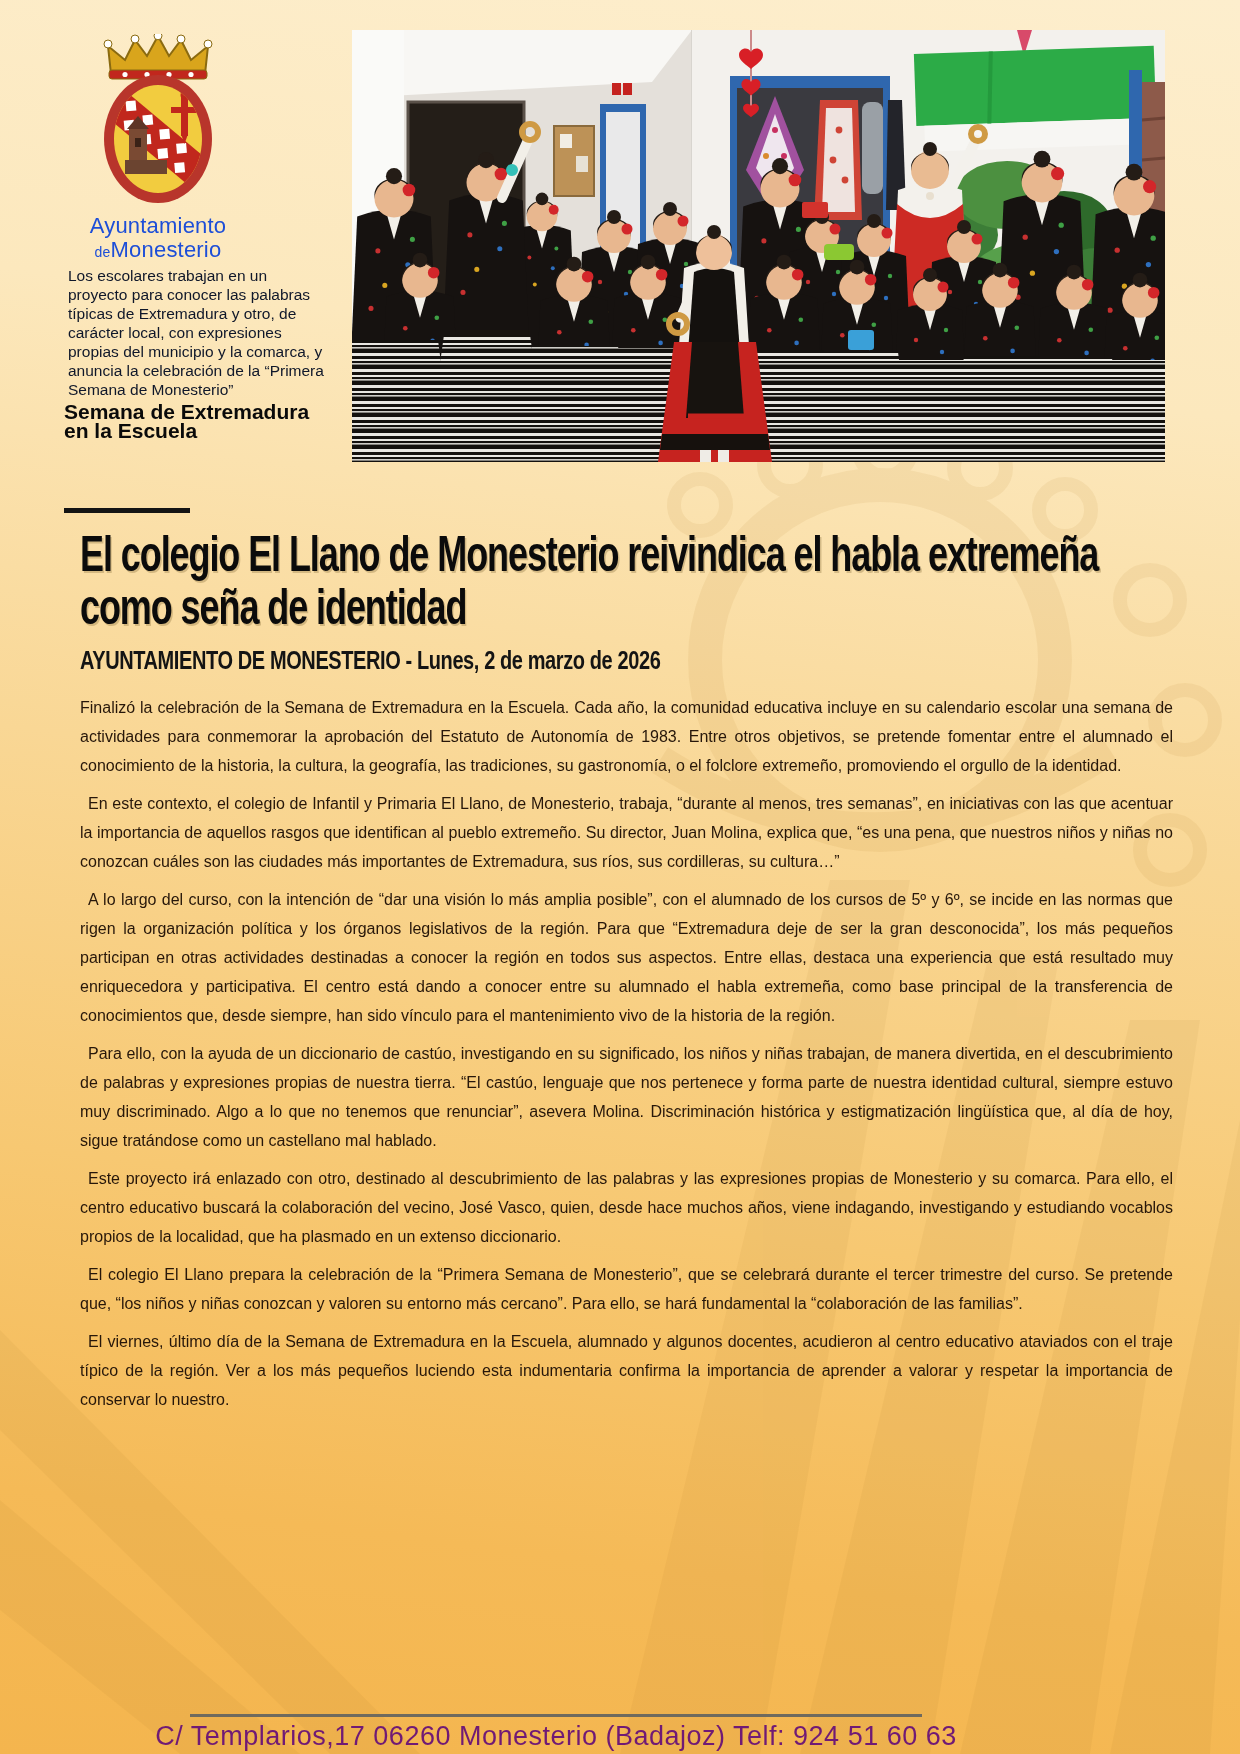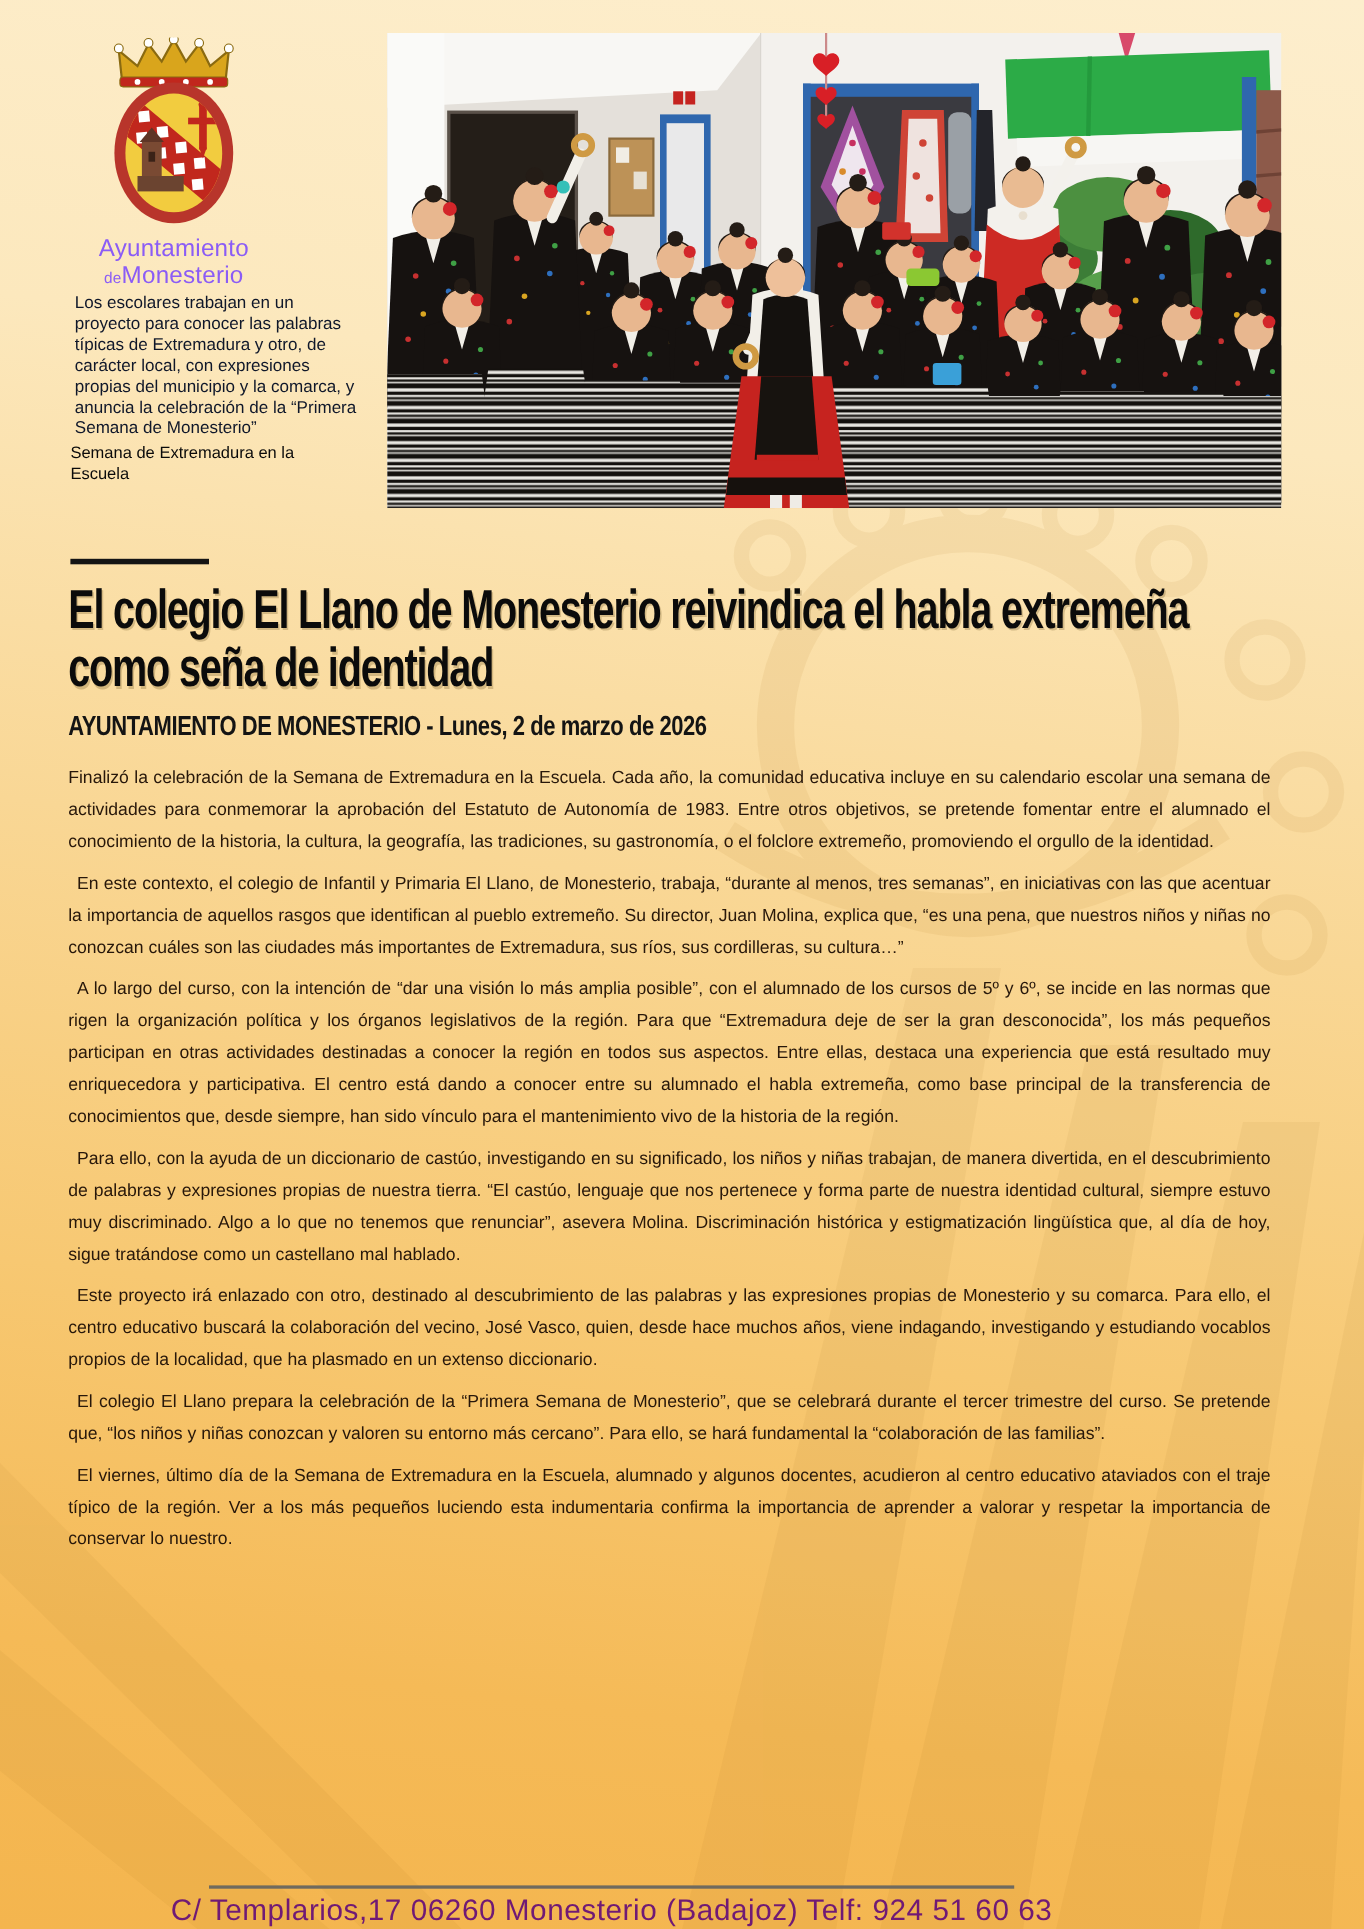--- a/index.html
+++ b/index.html
@@ -10,40 +10,40 @@
   }
   .bg{
     position:absolute;inset:0;
     background:linear-gradient(187deg,#fdeecd 0%, #fce8bd 22%, #f9d795 46%, #f7c872 68%, #f5ba57 86%, #f4b54e 100%);
   }
   .wm{position:absolute;left:0;top:0;pointer-events:none;}
 
   
   .logo{position:absolute;left:78px;top:34px;width:160px;text-align:center;}
   .logo svg{display:block;margin:0 auto;}
-  .brand{margin-top:8px;color:#8b5cf6;line-height:24px;font-size:22px;letter-spacing:0.2px;}
+  .brand{margin-top:8px;color:#1d4ed8;line-height:24px;font-size:22px;letter-spacing:0.2px;}
   .brand .small{font-size:14px;vertical-align:baseline;margin-top:23px;}
 
   
   .side-intro{
     position:absolute;left:68px;top:266px;width:256px;
     font-size:15.5px;font-weight:normal;line-height:19px;color:#0f172a;
   }
   .side-kicker{
     position:absolute;left:64px;top:402px;width:256px;
-    font-size:15px;font-weight:normal;line-height:19px;color:#0a0a0a;
+    font-size:21px;font-weight:bold;line-height:19px;color:#0a0a0a;
   }
   .rule{position:absolute;left:64px;top:508px;width:126px;height:5px;background:#141414;}
 
   
   .photo{position:absolute;left:352px;top:30px;width:813px;height:432px;overflow:hidden;}
   .photo svg{display:block;}
 
   
-  .article{position:absolute;left:62px;top:528px;width:1093px;}
+  .article{position:absolute;left:80px;top:528px;width:1093px;}
   .hline{
     font-weight:bold;font-size:50px;line-height:53px;color:#0b0b0b;
     white-space:nowrap;letter-spacing:-1.5px;
     transform:scaleX(0.72);transform-origin:0 50%;
     text-shadow:2px 2px 0 rgba(110,85,35,0.28);
   }
   .byline{
     margin-top:12px;font-weight:bold;font-size:25px;color:#141414;
     white-space:nowrap;letter-spacing:-0.5px;
     transform:scaleX(0.8);transform-origin:0 50%;

